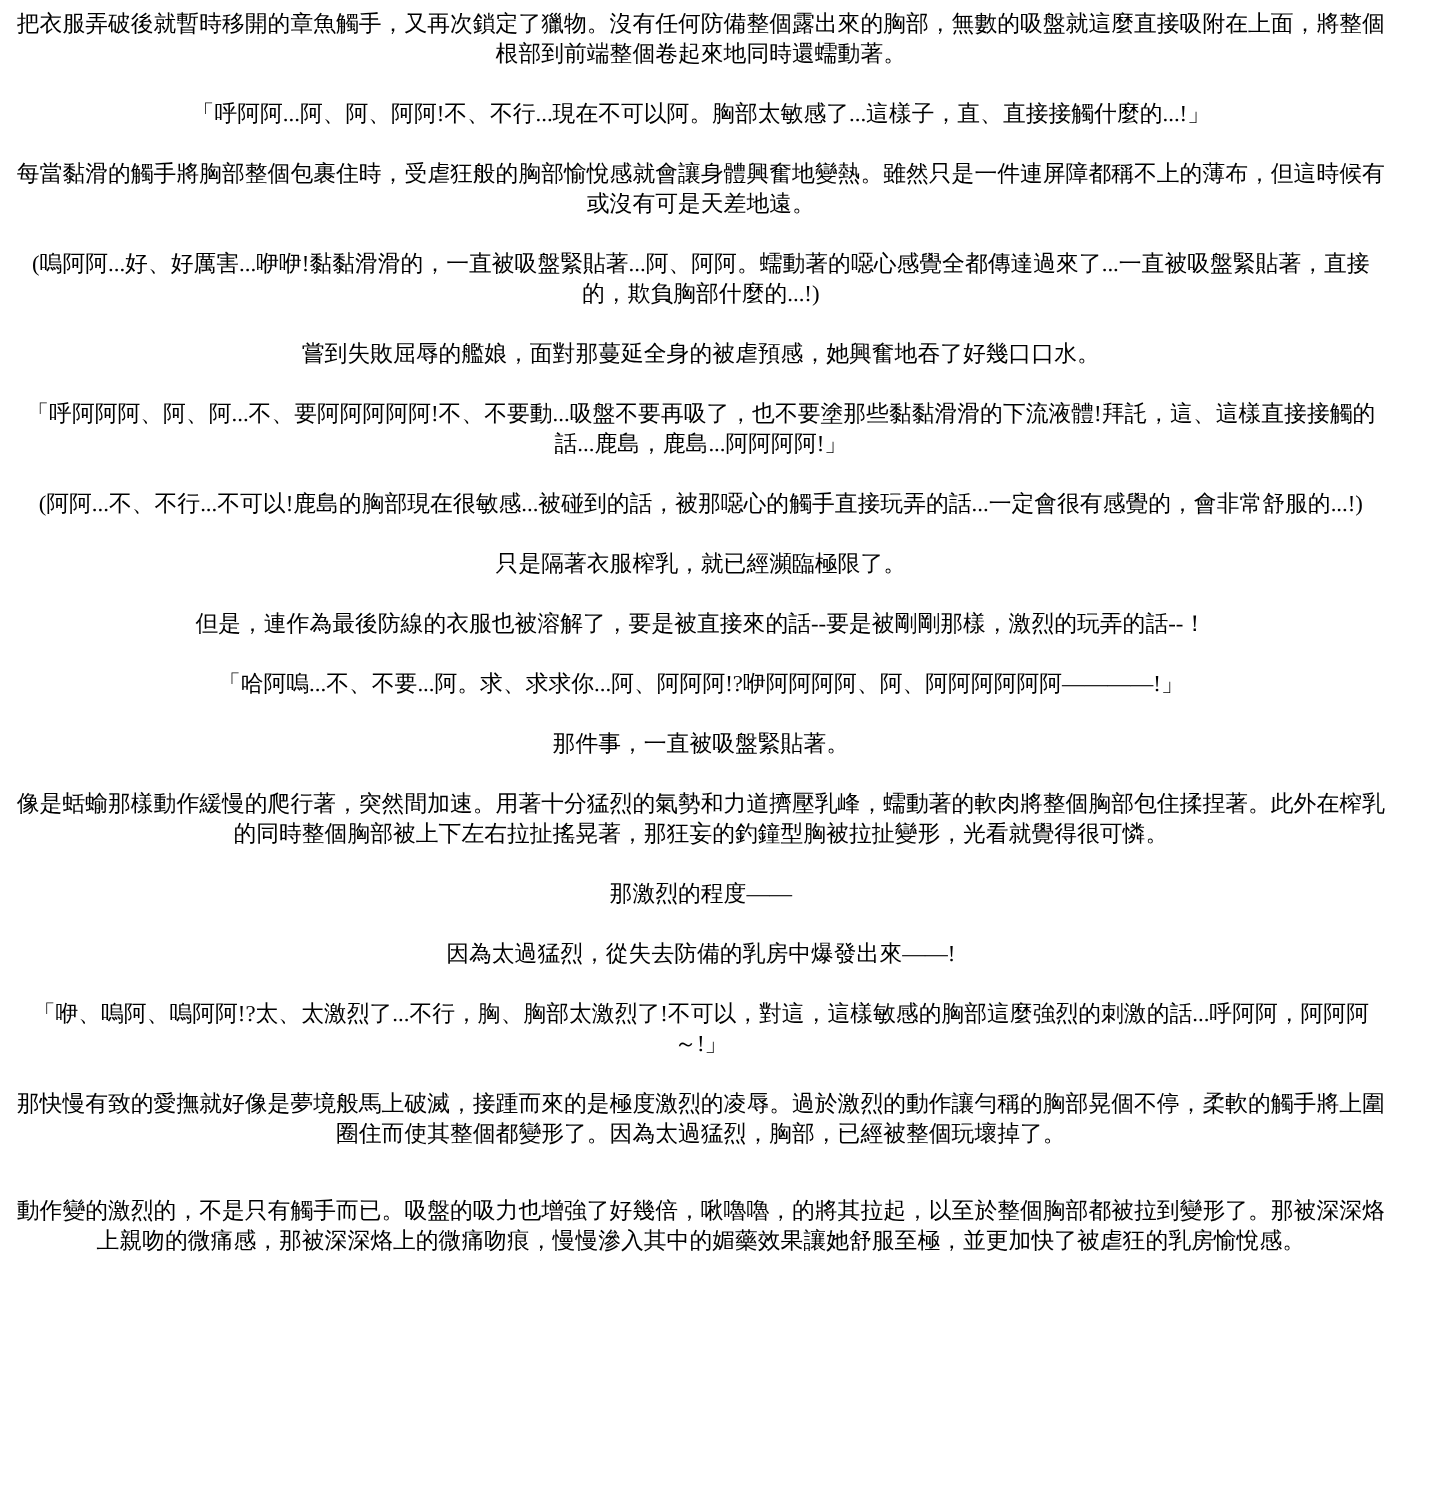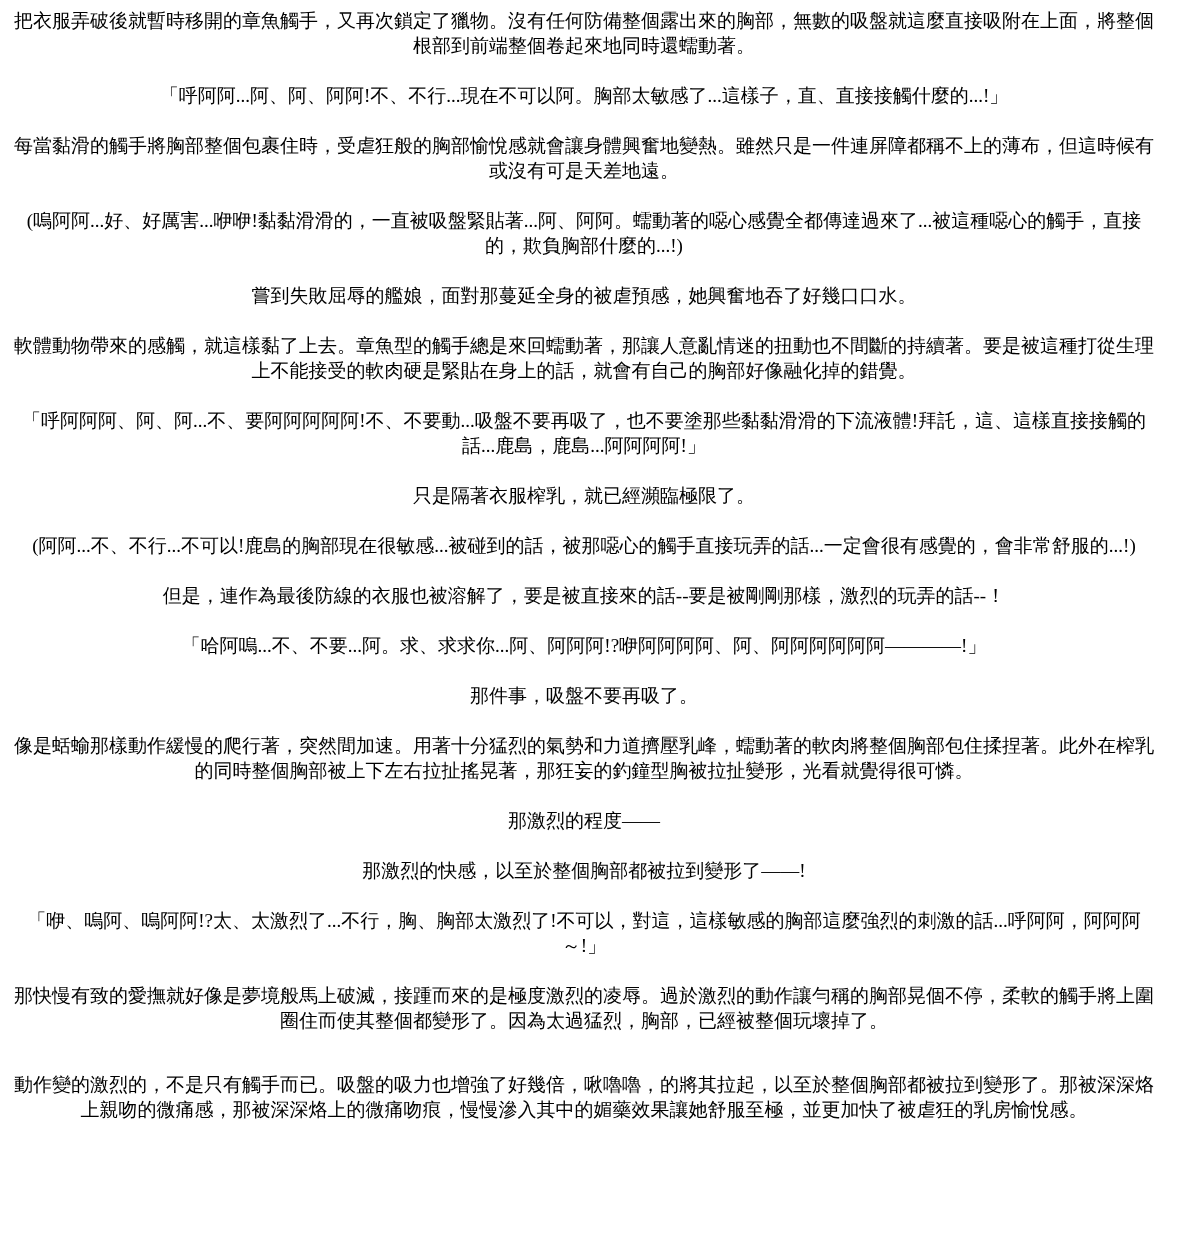--- a/index.html
+++ b/index.html
@@ -29,28 +29,27 @@
     margin-top: 39px;
   }
 </style>
 </head>
 <body>
 
 <div class="page">
   <p>把衣服弄破後就暫時移開的章魚觸手，又再次鎖定了獵物。沒有任何防備整個露出來的胸部，無數的吸盤就這麼直接吸附在上面，將整個根部到前端整個卷起來地同時還蠕動著。</p>
   <p>「呼阿阿...阿、阿、阿阿!不、不行...現在不可以阿。胸部太敏感了...這樣子，直、直接接觸什麼的...!」</p>
   <p>每當黏滑的觸手將胸部整個包裹住時，受虐狂般的胸部愉悅感就會讓身體興奮地變熱。雖然只是一件連屏障都稱不上的薄布，但這時候有或沒有可是天差地遠。</p>
-  <p>(嗚阿阿...好、好厲害...咿咿!黏黏滑滑的，一直被吸盤緊貼著...阿、阿阿。蠕動著的噁心感覺全都傳達過來了...被這種噁心的觸手，直接的，欺負胸部什麼的...!)</p>
+  <p>(嗚阿阿...好、好厲害...咿咿!黏黏滑滑的，一直被吸盤緊貼著...阿、阿阿。蠕動著的噁心感覺全都傳達過來了...一直被吸盤緊貼著，直接的，欺負胸部什麼的...!)</p>
   <p>嘗到失敗屈辱的艦娘，面對那蔓延全身的被虐預感，她興奮地吞了好幾口口水。</p>
-  <p>軟體動物帶來的感觸，就這樣黏了上去。章魚型的觸手總是來回蠕動著，那讓人意亂情迷的扭動也不間斷的持續著。要是被這種打從生理上不能接受的軟肉硬是緊貼在身上的話，就會有自己的胸部好像融化掉的錯覺。</p>
   <p>「呼阿阿阿、阿、阿...不、要阿阿阿阿阿!不、不要動...吸盤不要再吸了，也不要塗那些黏黏滑滑的下流液體!拜託，這、這樣直接接觸的話...鹿島，鹿島...阿阿阿阿!」</p>
+  <p>(阿阿...不、不行...不可以!鹿島的胸部現在很敏感...被碰到的話，被那噁心的觸手直接玩弄的話...一定會很有感覺的，會非常舒服的...!)</p>
   <p>只是隔著衣服榨乳，就已經瀕臨極限了。</p>
-  <p>(阿阿...不、不行...不可以!鹿島的胸部現在很敏感...被碰到的話，被那噁心的觸手直接玩弄的話...一定會很有感覺的，會非常舒服的...!)</p>
   <p>但是，連作為最後防線的衣服也被溶解了，要是被直接來的話--要是被剛剛那樣，激烈的玩弄的話--！</p>
   <p>「哈阿嗚...不、不要...阿。求、求求你...阿、阿阿阿!?咿阿阿阿阿、阿、阿阿阿阿阿阿————!」</p>
-  <p>那件事，吸盤不要再吸了。</p>
+  <p>那件事，一直被吸盤緊貼著。</p>
   <p>像是蛞蝓那樣動作緩慢的爬行著，突然間加速。用著十分猛烈的氣勢和力道擠壓乳峰，蠕動著的軟肉將整個胸部包住揉捏著。此外在榨乳的同時整個胸部被上下左右拉扯搖晃著，那狂妄的釣鐘型胸被拉扯變形，光看就覺得很可憐。</p>
   <p>那激烈的程度——</p>
-  <p>那激烈的快感，以至於整個胸部都被拉到變形了——!</p>
+  <p>因為太過猛烈，從失去防備的乳房中爆發出來——!</p>
   <p>「咿、嗚阿、嗚阿阿!?太、太激烈了...不行，胸、胸部太激烈了!不可以，對這，這樣敏感的胸部這麼強烈的刺激的話...呼阿阿，阿阿阿～!」</p>
   <p>那快慢有致的愛撫就好像是夢境般馬上破滅，接踵而來的是極度激烈的凌辱。過於激烈的動作讓勻稱的胸部晃個不停，柔軟的觸手將上圍圈住而使其整個都變形了。因為太過猛烈，胸部，已經被整個玩壞掉了。</p>
   <p>動作變的激烈的，不是只有觸手而已。吸盤的吸力也增強了好幾倍，啾嚕嚕，的將其拉起，以至於整個胸部都被拉到變形了。那被深深烙上親吻的微痛感，那被深深烙上的微痛吻痕，慢慢滲入其中的媚藥效果讓她舒服至極，並更加快了被虐狂的乳房愉悅感。</p>
 </div>
 
 </body></html>

